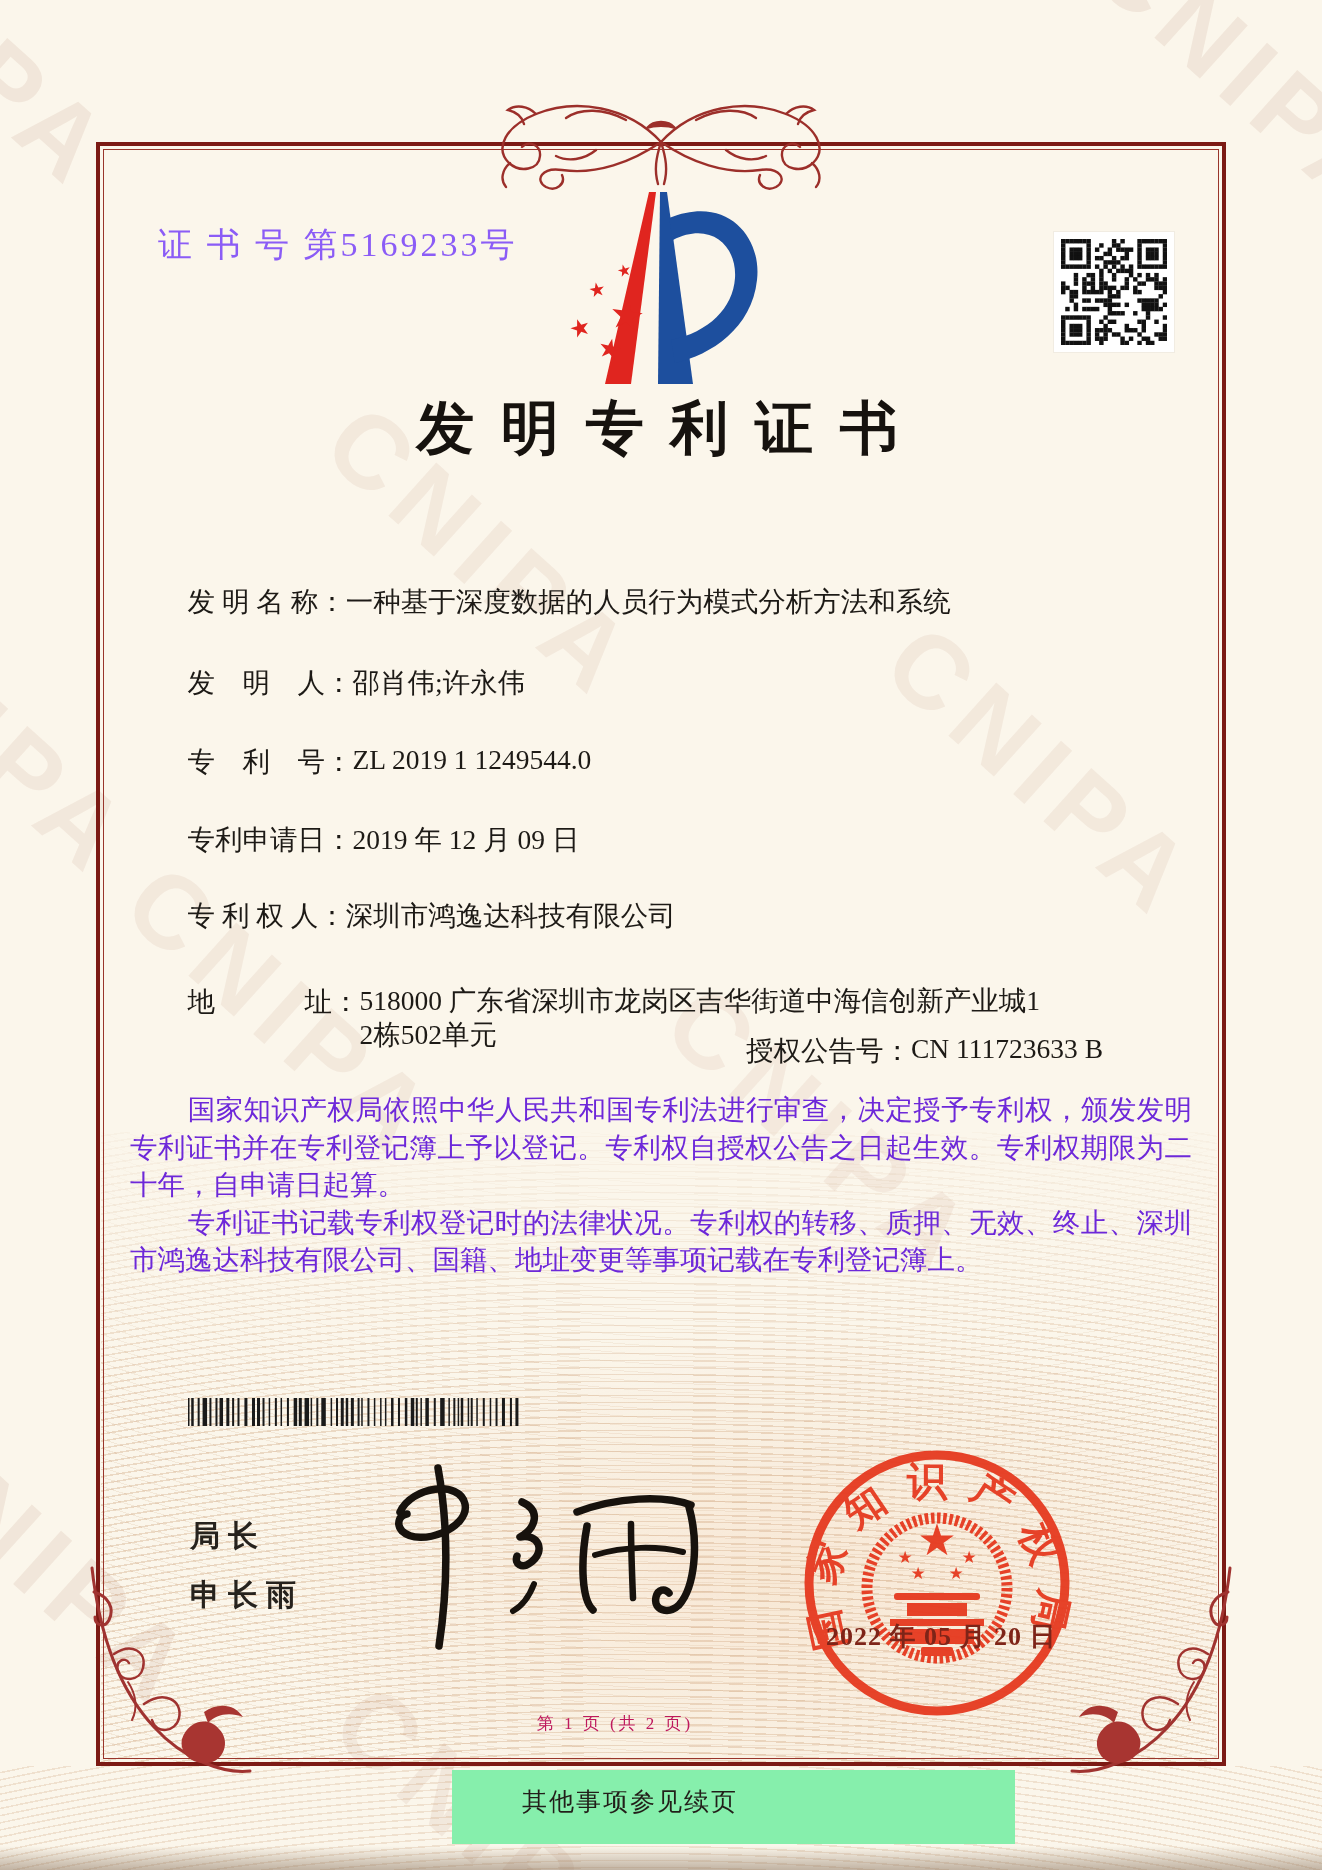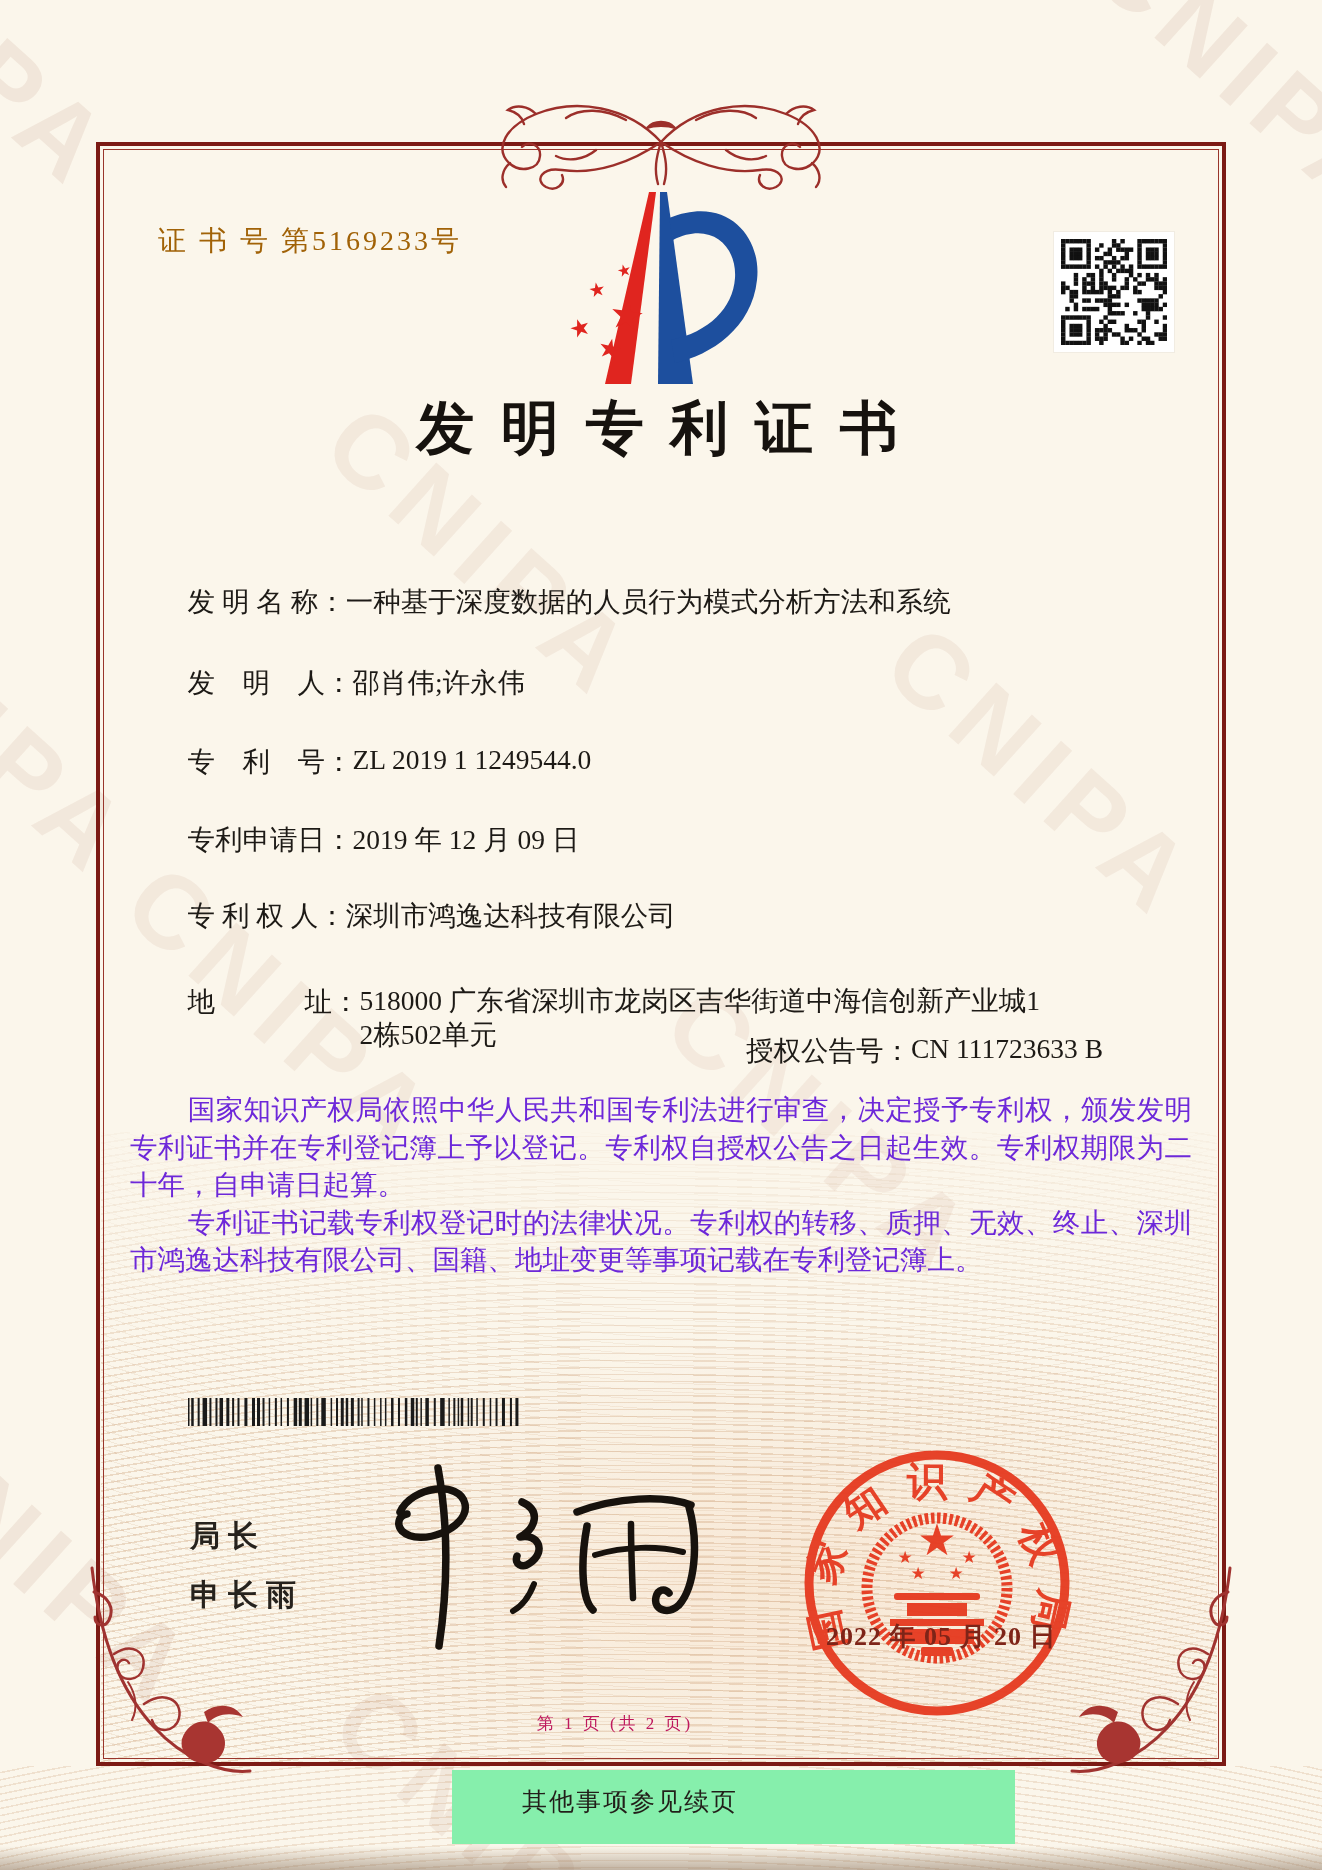--- a/index.html
+++ b/index.html
@@ -35,21 +35,21 @@
   .frame{
     position:absolute;left:96px;top:142px;width:1122px;height:1616px;z-index:2;
     border:4.5px solid #7c1a14;
   }
   .frame::after{
     content:"";position:absolute;inset:3px;border:1.5px solid #99352b;
   }
   
   .cert-no{
     position:absolute;left:158px;top:222px;z-index:4;
-    font-size:28px;letter-spacing:3px;color:#a16207;white-space:pre;
+    font-size:34px;letter-spacing:3px;color:#8b5cf6;white-space:pre;
   }
   .qr-card{
     position:absolute;left:1054px;top:232px;width:120px;height:120px;z-index:4;
     background:#fff;box-shadow:0 0 0 1px #f1ece2;
   }
   .qr-card svg{position:absolute;left:7px;top:7px;}
   .doc-title{
     position:absolute;left:96px;top:390px;width:1122px;z-index:4;
     text-align:center;font-size:58px;font-weight:bold;color:#16120e;
     letter-spacing:0.46em;text-indent:0.46em;

